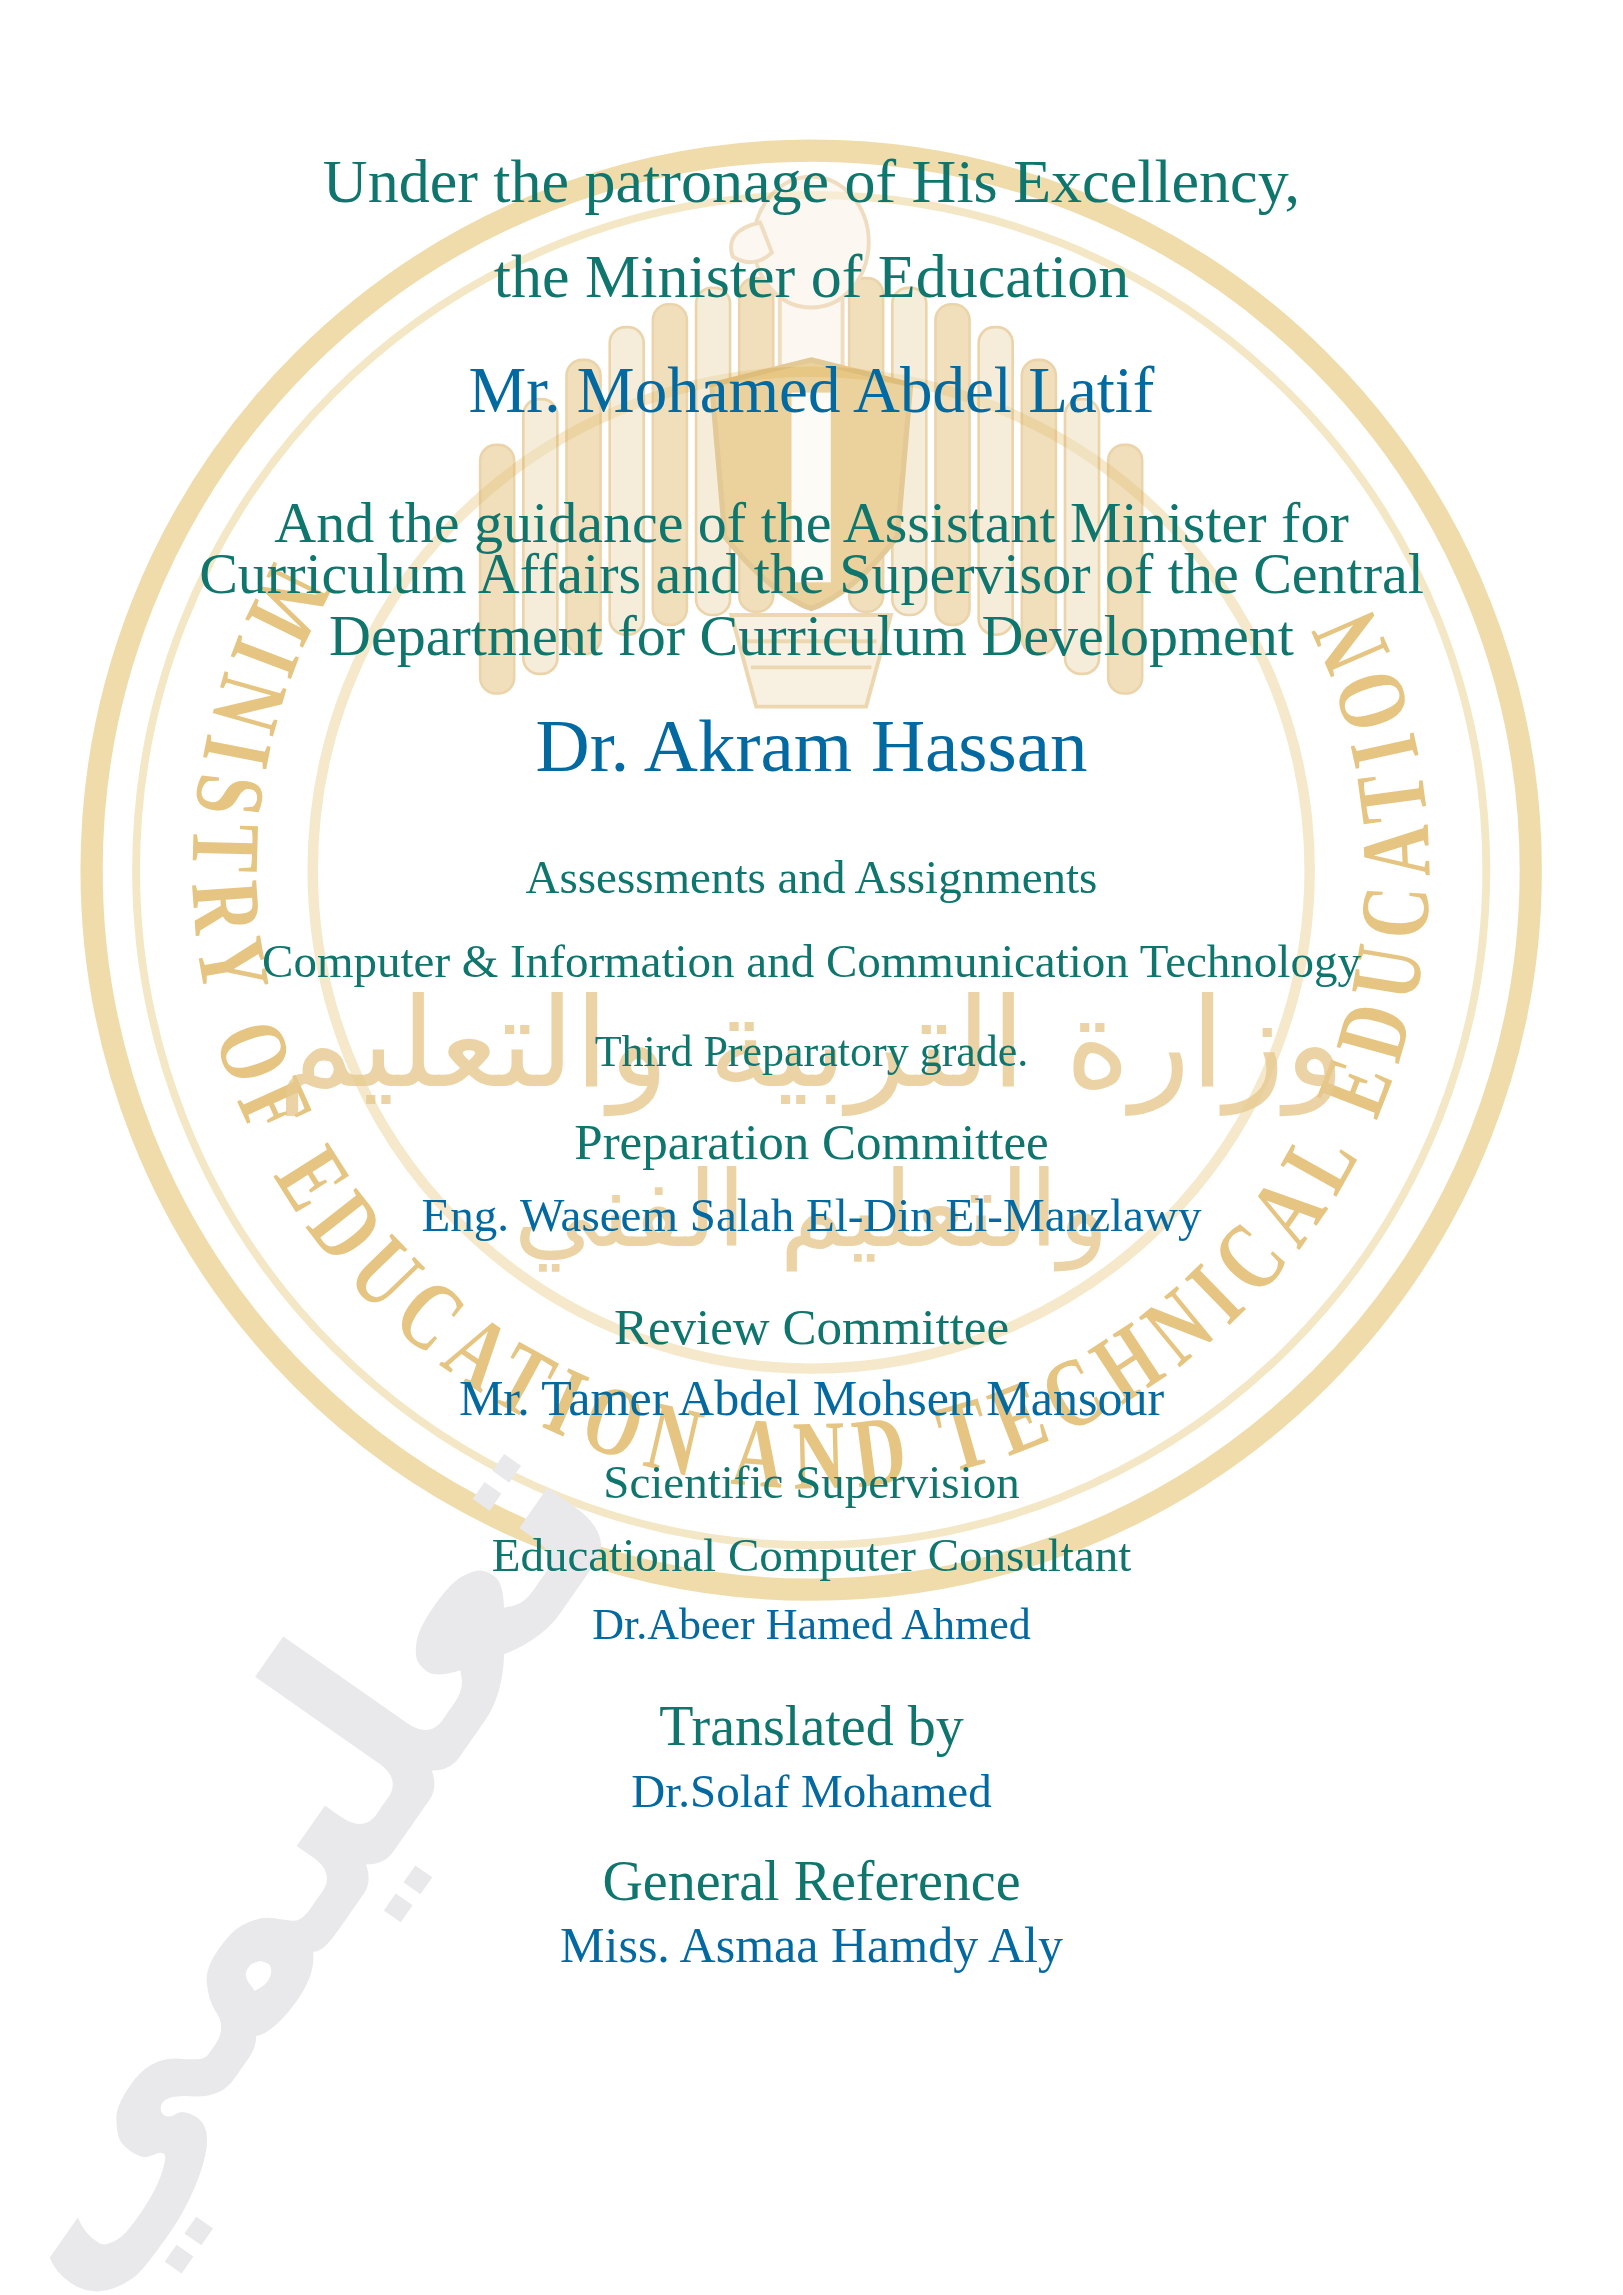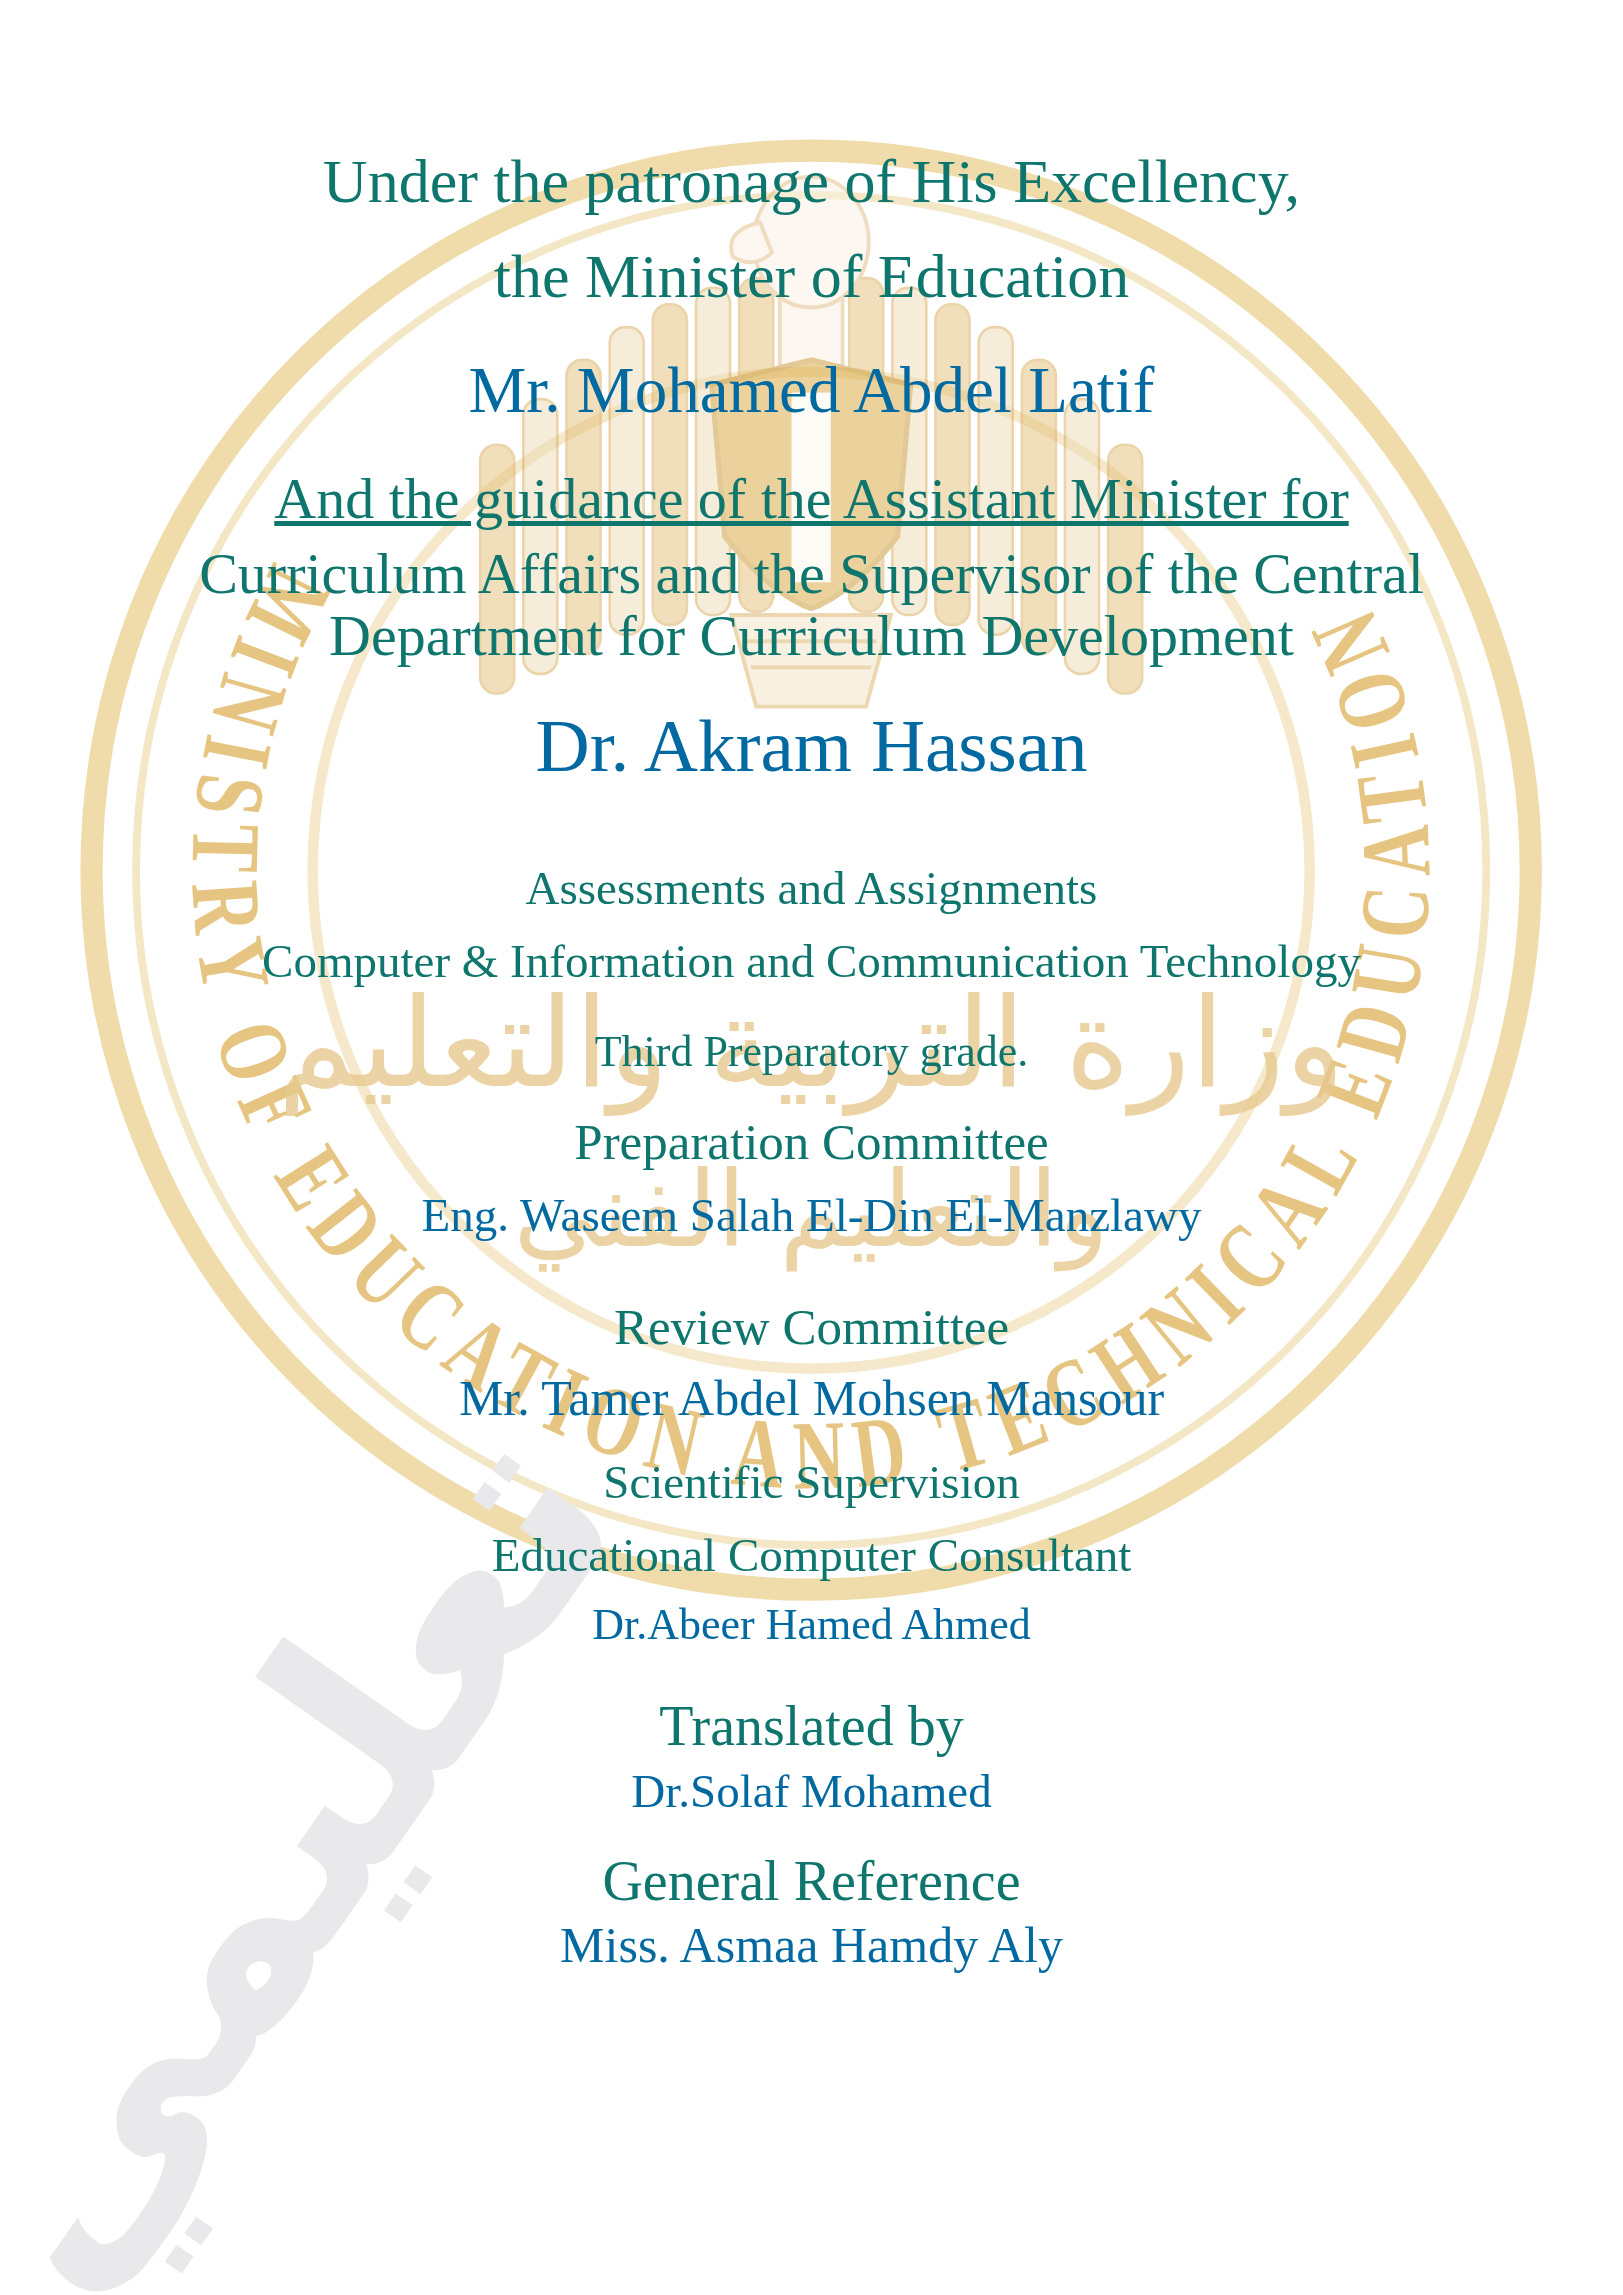--- a/index.html
+++ b/index.html
@@ -104,26 +104,26 @@
     <text x="1240" y="1905" font-size="160">والتعليم الفني</text>
   </g>
 </svg>
 
 <div class="corner-arabic">تعليمي</div>
 
 <div class="line f95" style="top:149px;">Under the patronage of His Excellency,</div>
 <div class="line f95" style="top:244px;text-align:center;">the Minister of Education</div>
 <div class="line f100 red" style="top:357px;">Mr. Mohamed Abdel Latif</div>
 
-<div class="line f88" style="top:469px;text-decoration:underline;">And the guidance of the Assistant Minister for</div>
+<div class="line f88" style="top:493px;">And the guidance of the Assistant Minister for</div>
 <div class="line f88" style="top:544px;">Curriculum Affairs and the Supervisor of the Central</div>
 <div class="line f88" style="top:606px;">Department for Curriculum Development</div>
 <div class="line f115 red" style="top:707px;">Dr. Akram Hassan</div>
 
-<div class="line f72" style="top:853px;margin-top:11px;">Assessments and Assignments</div>
+<div class="line f72" style="top:853px;">Assessments and Assignments</div>
 <div class="line f72" style="top:937px;">Computer &amp; Information and Communication Technology</div>
 <div class="line f68" style="top:1029px;">Third Preparatory grade.</div>
 
 <div class="line f78" style="top:1116px;">Preparation Committee</div>
 <div class="line f72 red" style="top:1191px;">Eng. Waseem Salah El-Din El-Manzlawy</div>
 
 <div class="line f78" style="top:1301px;">Review Committee</div>
 <div class="line f76 red" style="top:1372px;">Mr. Tamer Abdel Mohsen Mansour</div>
 
 <div class="line f80" style="top:1458px;">Scientific Supervision</div>

